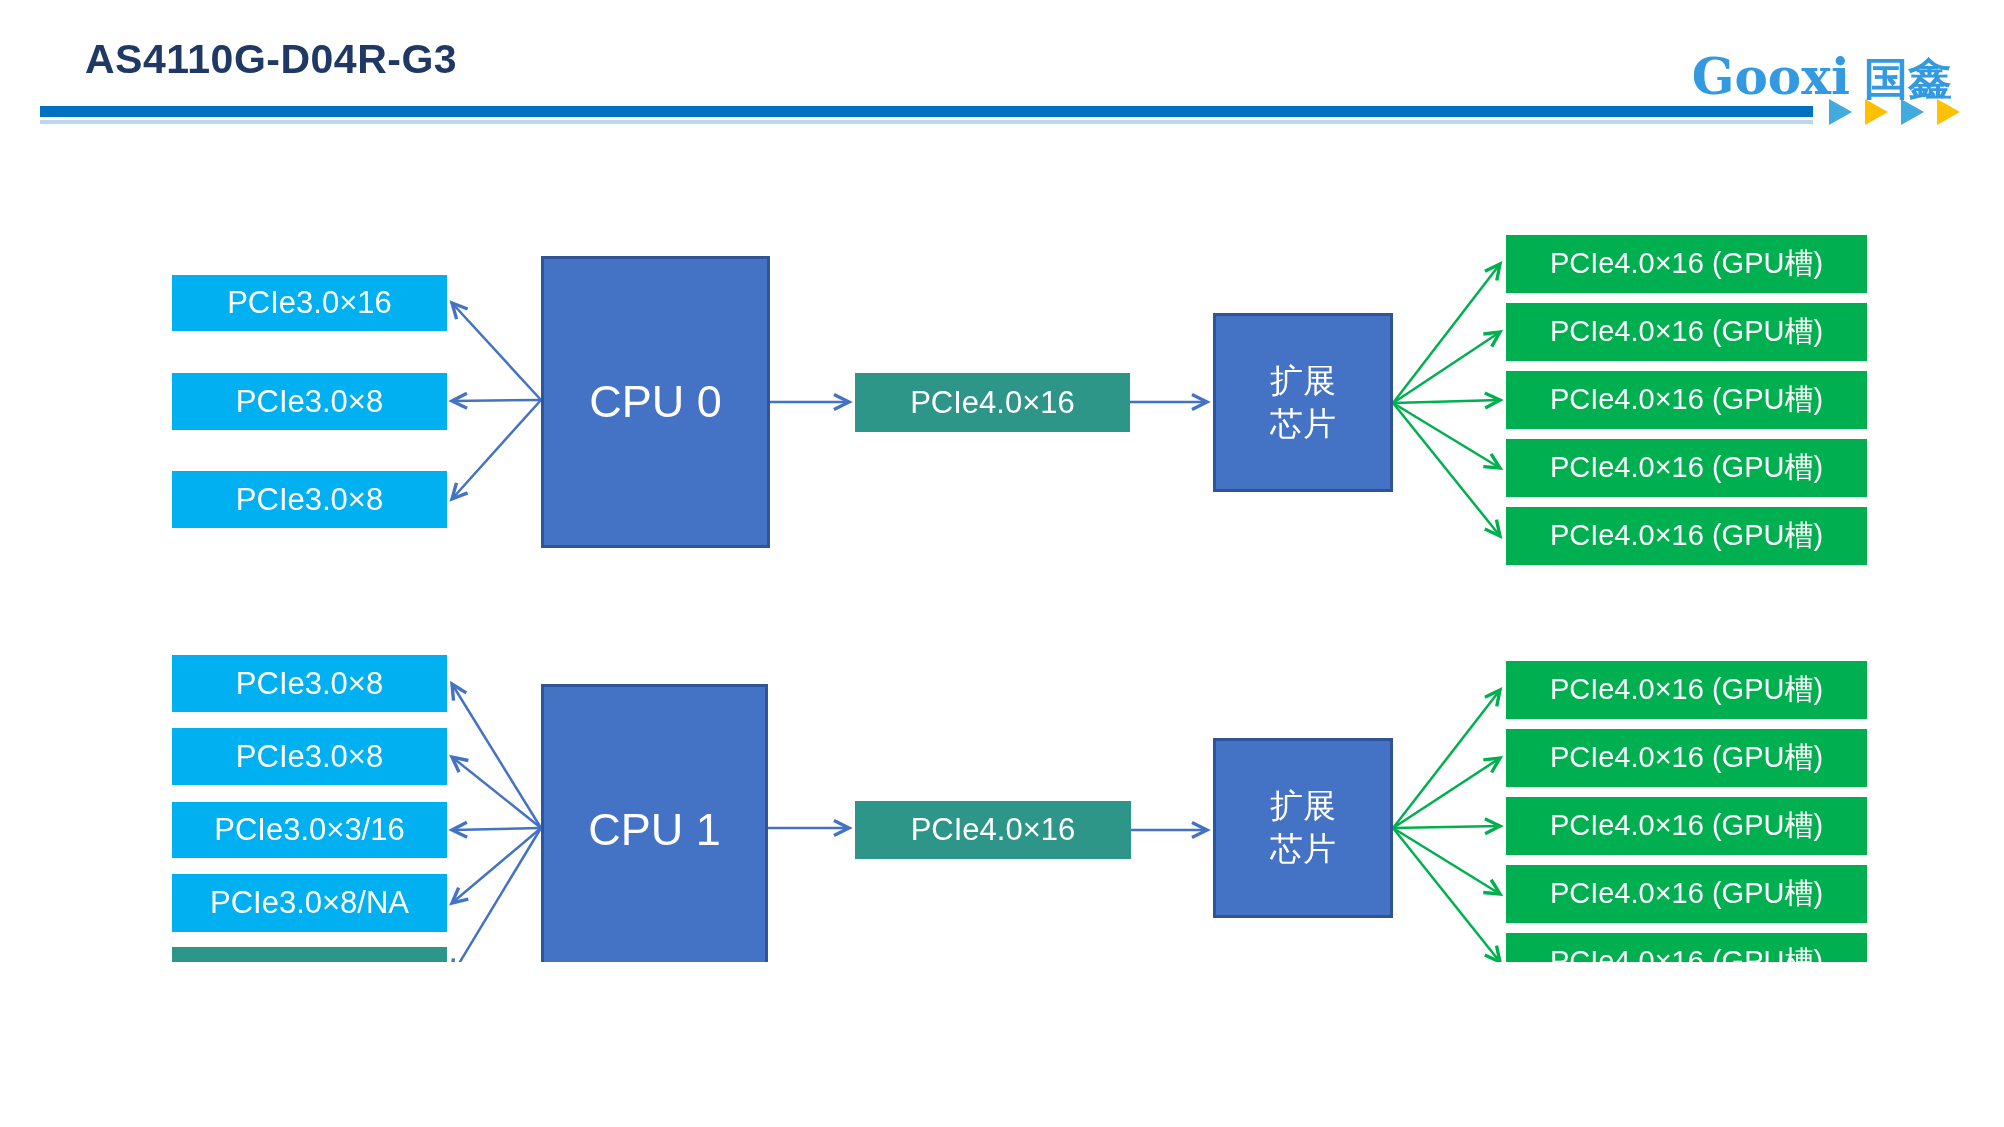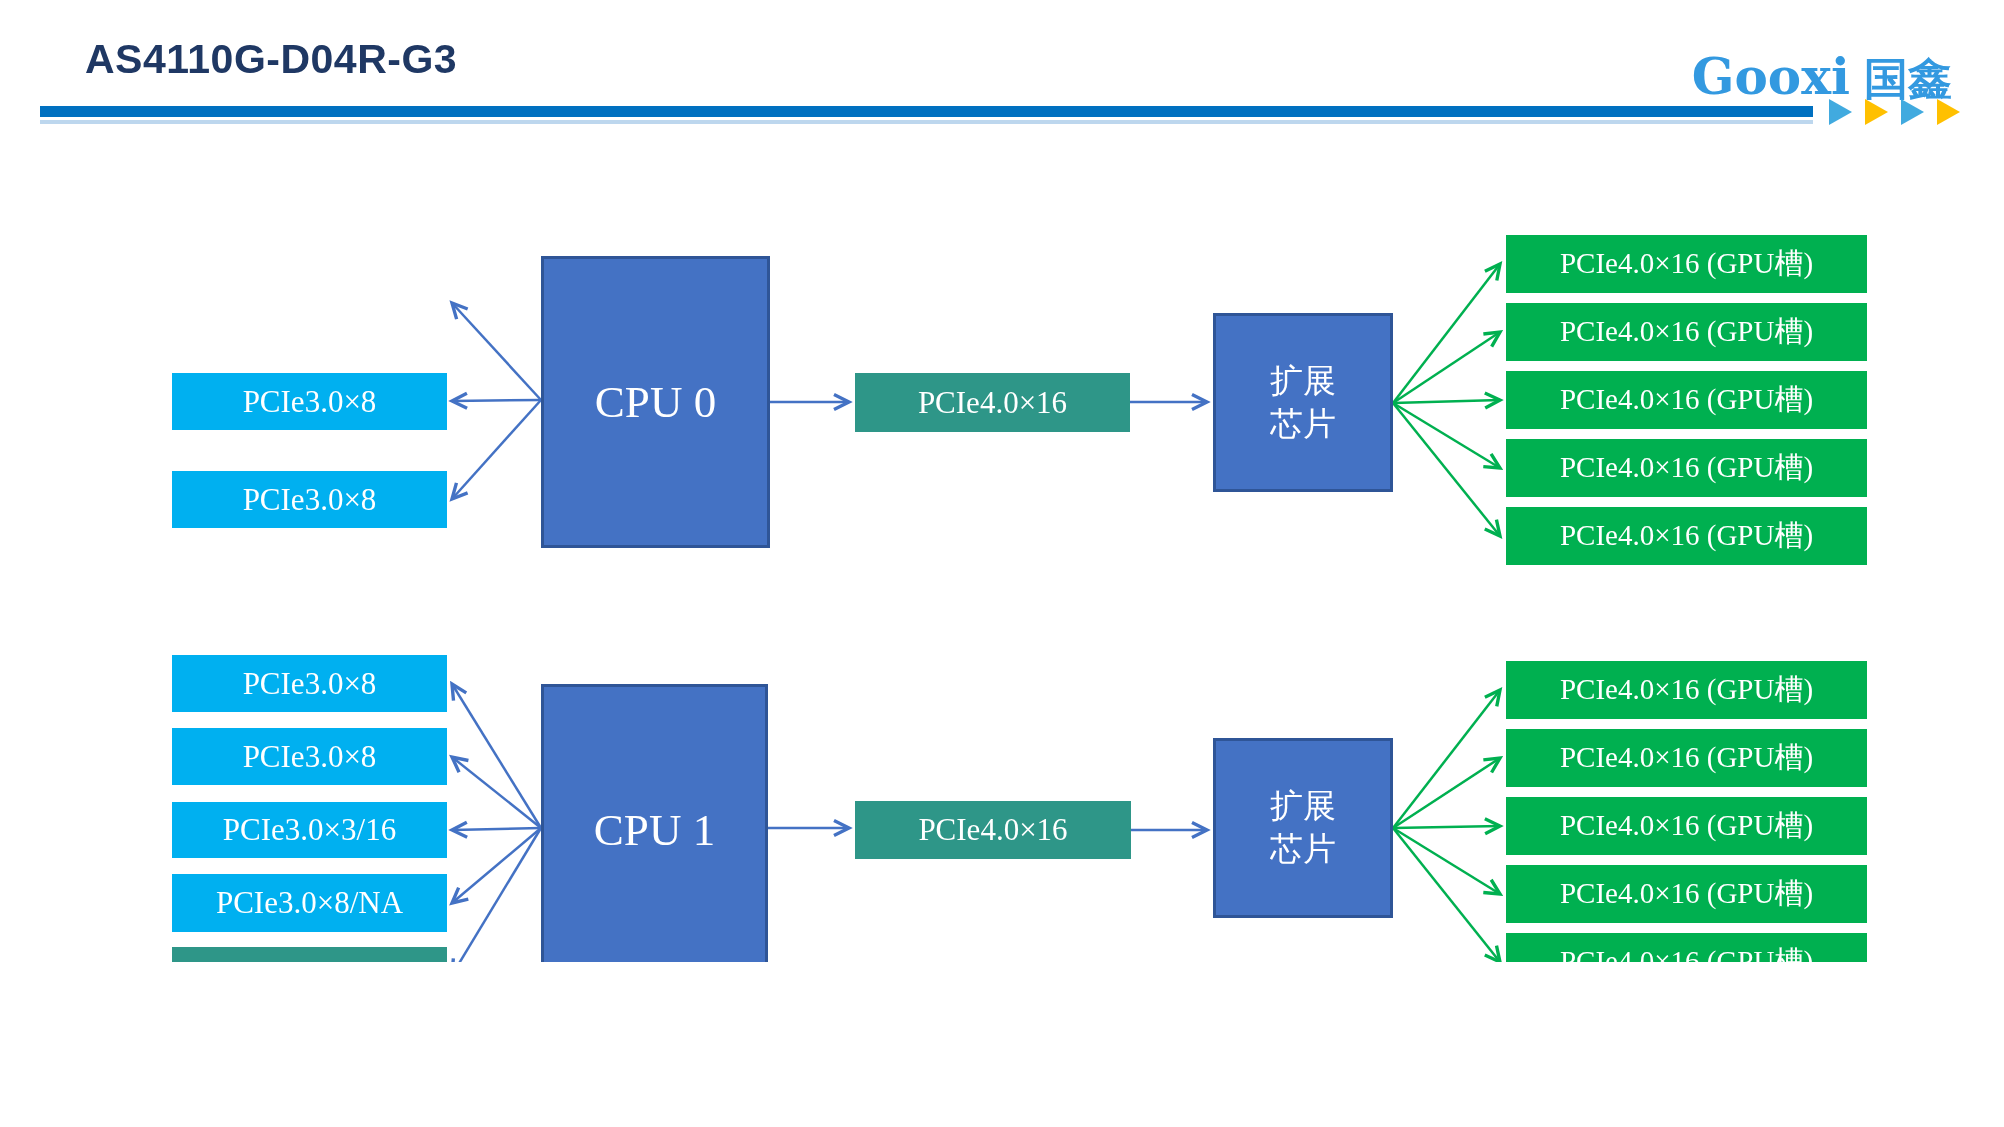--- a/index.html
+++ b/index.html
@@ -34,21 +34,21 @@
   }
   .tri{
     position:absolute;top:99px;width:0;height:0;
     border-top:13px solid transparent;border-bottom:13px solid transparent;
   }
   .tri.blue{border-left:23px solid var(--tri-blue);}
   .tri.orange{border-left:23px solid var(--tri-orange);}
   
   .box{
     position:absolute;display:flex;align-items:center;justify-content:center;
-    color:#fff;text-align:center;z-index:2;box-sizing:border-box;font-family:Liberation Serif, serif;
+    color:#fff;text-align:center;z-index:2;box-sizing:border-box;
   }
   .sky{background:var(--sky);font-size:31px;}
   .tealbox{background:var(--teal);font-size:31px;}
   .cpu{
     background:var(--blue);border:3px solid var(--blue-border);
     font-size:45px;
   }
   .expander{
     background:var(--blue);border:3px solid var(--blue-border);
     font-size:33px;line-height:1.3;
@@ -120,20 +120,21 @@
 
     <g>
       <line class="ln-green" x1="1393" y1="828" x2="1500" y2="690" marker-end="url(#ag)"></line>
       <line class="ln-green" x1="1393" y1="828" x2="1500" y2="758" marker-end="url(#ag)"></line>
       <line class="ln-green" x1="1393" y1="828" x2="1500" y2="826" marker-end="url(#ag)"></line>
       <line class="ln-green" x1="1393" y1="828" x2="1500" y2="894" marker-end="url(#ag)"></line>
       <line class="ln-green" x1="1393" y1="828" x2="1500" y2="962" marker-end="url(#ag)"></line>
     </g>
   </svg>
 
+  <div class="box sky" style="left:172px;top:275px;width:275px;height:56px">PCIe3.0×16</div>
   <div class="box sky" style="left:172px;top:373px;width:275px;height:57px">PCIe3.0×8</div>
   <div class="box sky" style="left:172px;top:471px;width:275px;height:57px">PCIe3.0×8</div>
 
   <div class="box cpu" style="left:541px;top:256px;width:229px;height:292px">CPU 0</div>
 
   <div class="box tealbox" style="left:855px;top:373px;width:275px;height:59px">PCIe4.0×16</div>
 
   <div class="box expander" style="left:1213px;top:313px;width:180px;height:179px">
     <div>
       <div>扩展</div>

